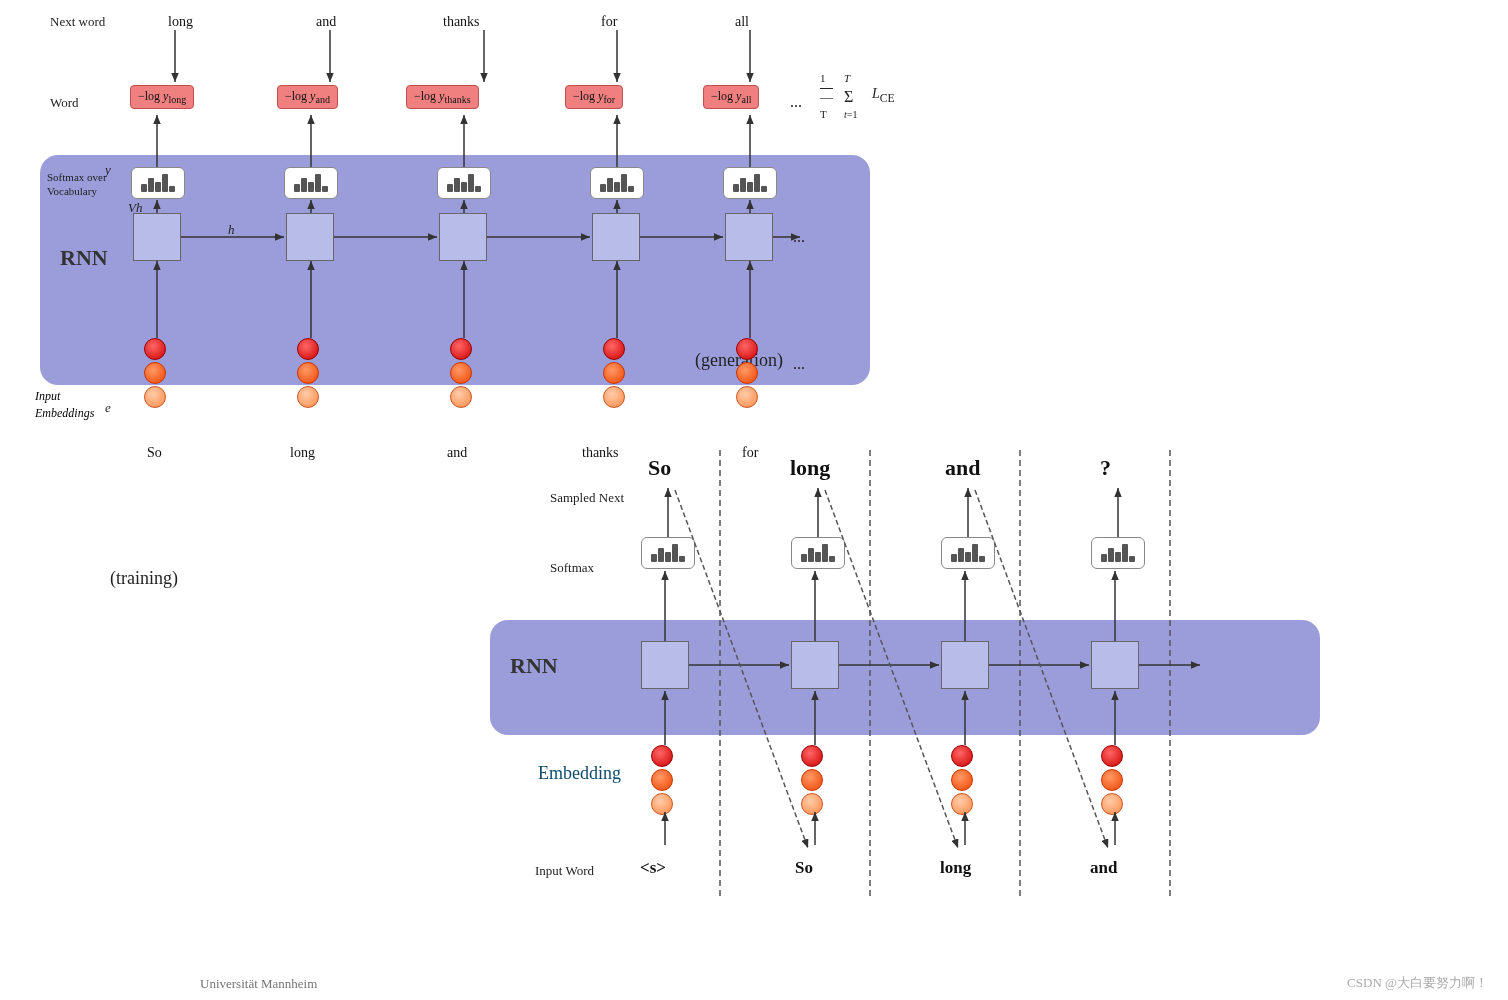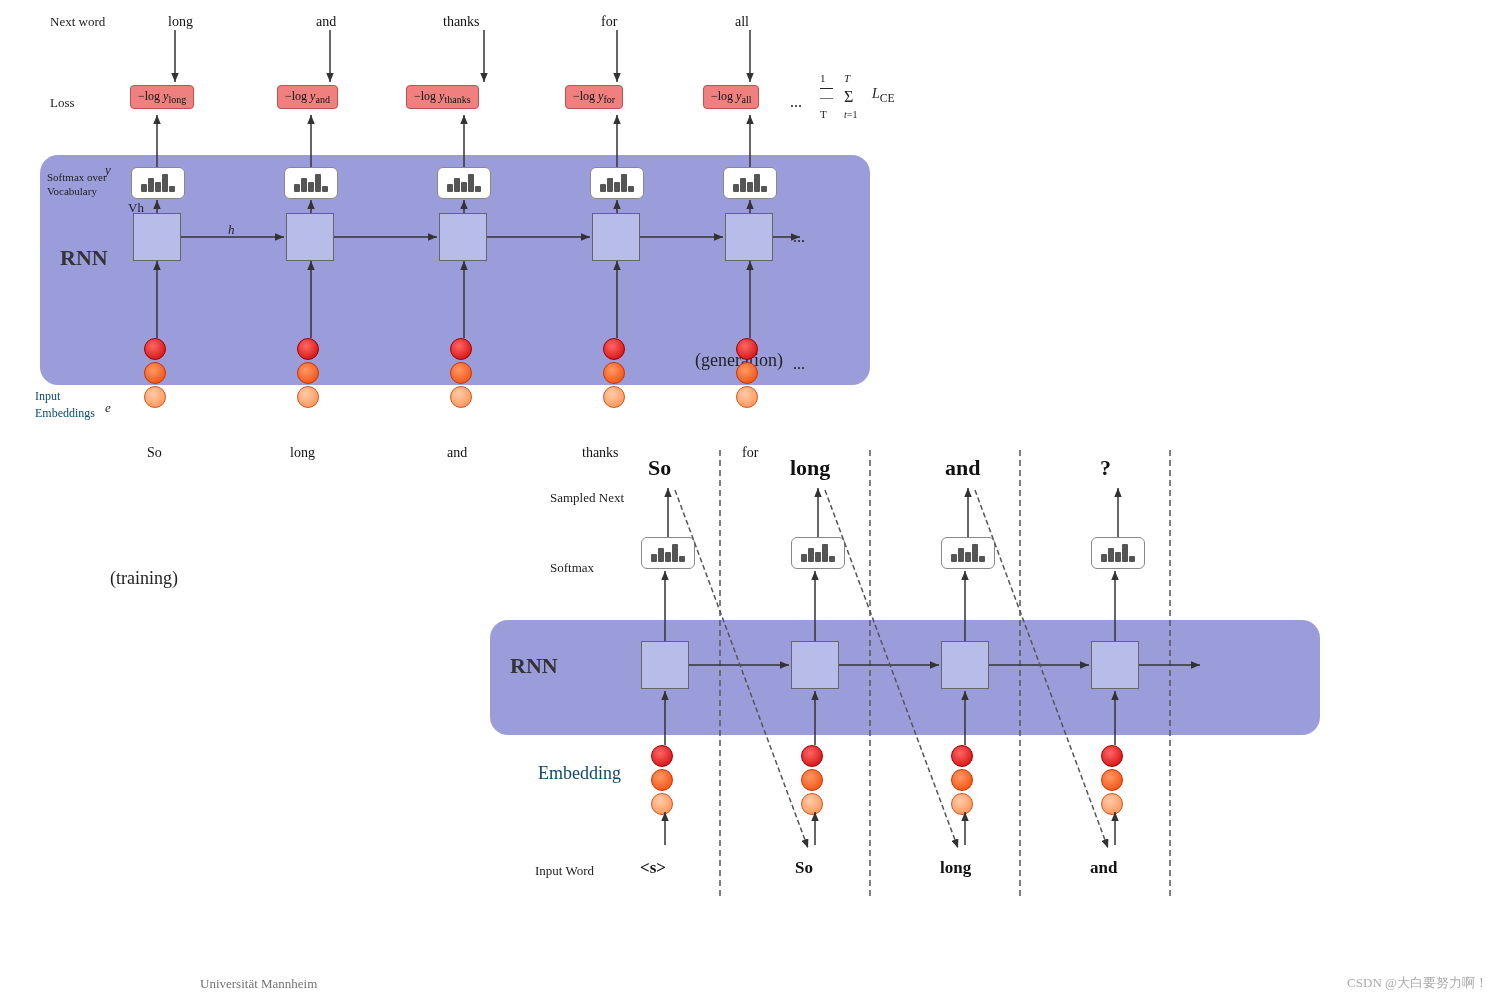--- a/index.html
+++ b/index.html
@@ -196,25 +196,25 @@
 <div class="diagram-container">
 
   <div class="rnn-box-top"></div>
 
   <div class="label-rnn-top" style="position:absolute;top:245px;left:60px;font-size:22px;font-weight:bold;color:#333;">RNN</div>
 
   <div style="position:absolute;top:170px;left:47px;font-size:11px;color:#222;line-height:1.3;">Softmax over<br>Vocabulary</div>
 
   <div style="position:absolute;top:14px;left:50px;font-size:13px;color:#222;">Next word</div>
 
-  <div style="position:absolute;top:95px;left:50px;font-size:13px;color:#222;">Loss</div>
+  <div style="position:absolute;top:95px;left:50px;font-size:13px;color:#222;">Word</div>
 
   <div style="position:absolute;top:162px;left:105px;font-size:13px;font-style:italic;color:#222;">y</div>
 
-  <div style="position:absolute;top:388px;left:35px;font-size:12px;color:#0c4a6e;line-height:1.4;">Input<br>Embeddings</div>
+  <div style="position:absolute;top:388px;left:35px;font-size:12px;color:#000000;line-height:1.4;font-style:italic;">Input<br>Embeddings</div>
 
   <div style="position:absolute;top:400px;left:105px;font-size:13px;font-style:italic;color:#222;">e</div>
 
   <div style="position:absolute;top:350px;left:695px;font-size:18px;color:#222;">(generation)</div>
 
   <div style="position:absolute;top:14px;left:168px;font-size:14px;color:#111;">long</div>
 
   <div style="position:absolute;top:14px;left:316px;font-size:14px;color:#111;">and</div>
 
   <div style="position:absolute;top:14px;left:443px;font-size:14px;color:#111;">thanks</div>
@@ -300,21 +300,21 @@
   <div class="softmax-box-top" style="left:723px;">
     <div class="bar-chart-icon">
       <div class="bar" style="height:8px;"></div>
       <div class="bar" style="height:14px;"></div>
       <div class="bar" style="height:10px;"></div>
       <div class="bar" style="height:18px;"></div>
       <div class="bar" style="height:6px;"></div>
     </div>
   </div>
 
-  <div style="position:absolute;top:200px;left:128px;font-size:13px;color:#222;">Vh</div>
+  <div style="position:absolute;top:200px;left:128px;font-size:13px;color:#222;font-style:italic;">Vh</div>
 
   <div class="rnn-cell-top" style="left:133px;"></div>
   <div class="rnn-cell-top" style="left:286px;"></div>
   <div class="rnn-cell-top" style="left:439px;"></div>
   <div class="rnn-cell-top" style="left:592px;"></div>
   <div class="rnn-cell-top" style="left:725px;"></div>
 
   <div style="position:absolute;top:222px;left:228px;font-size:13px;font-style:italic;color:#222;">h</div>
 
   <div style="position:absolute;top:228px;left:793px;font-size:16px;color:#222;">...</div>

